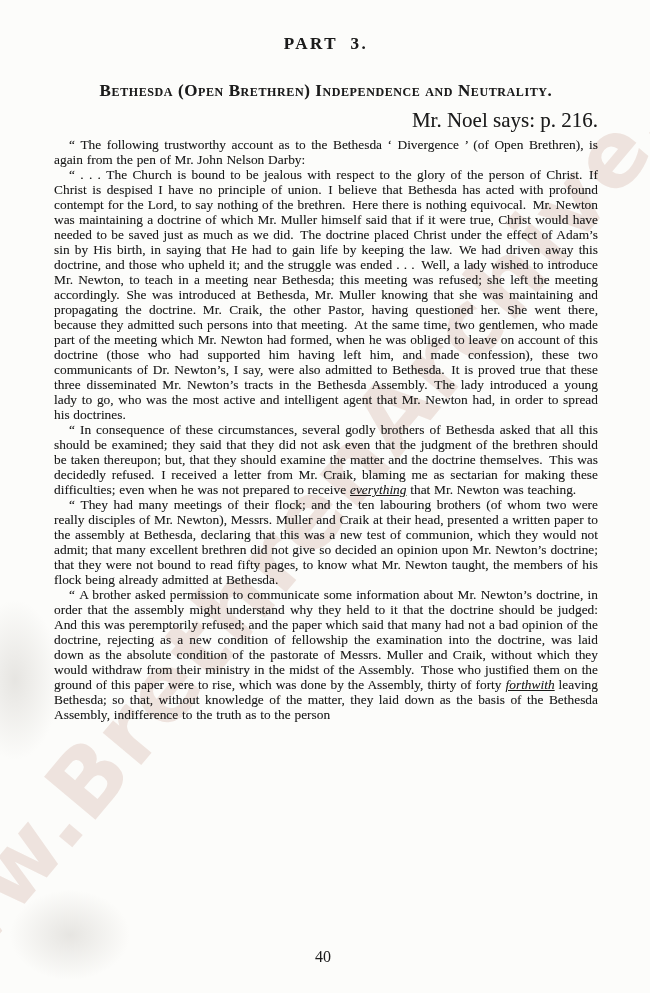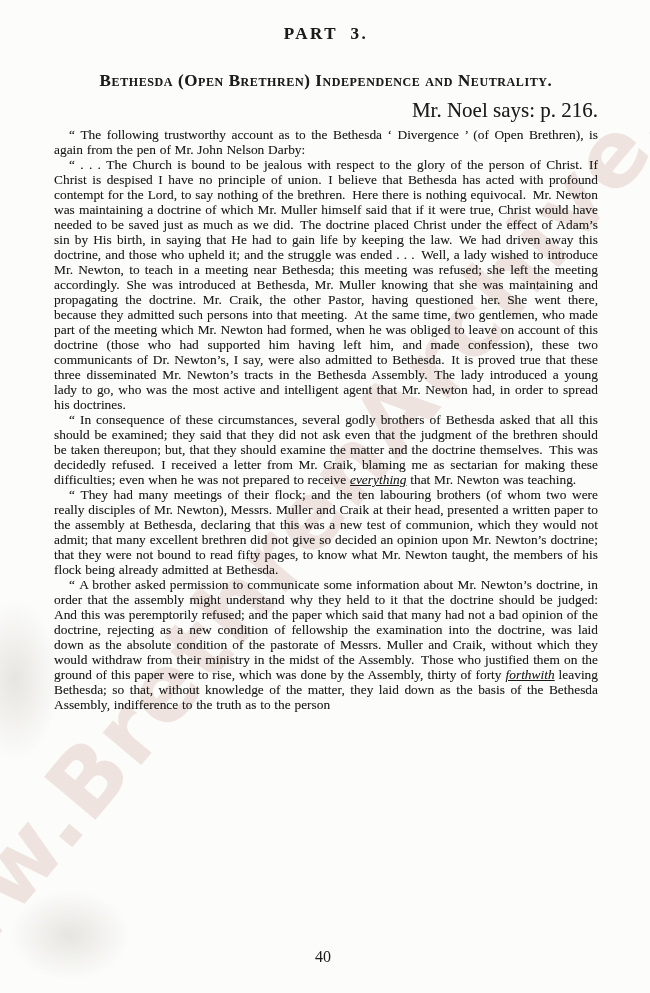--- a/index.html
+++ b/index.html
@@ -39,21 +39,21 @@
   .artifact-left { left: -30px; top: 600px; width: 90px; height: 160px; }
   .artifact-bottom { left: 10px; top: 890px; width: 120px; height: 90px; }
 
   .content {
     position: relative;
     z-index: 1;
     padding: 24px 52px 0 54px;
     text-shadow: 0 0 0.5px rgba(10,10,10,0.30);
   }
   .part-heading {
-    margin: 0;
+    margin: 10px;
     text-align: center;
     font-size: 17px;
     font-weight: bold;
     letter-spacing: 2.5px;
     word-spacing: 6px;
   }
   .section-title {
     margin: 27px 0 0 0;
     text-align: center;
     font-variant: small-caps;

